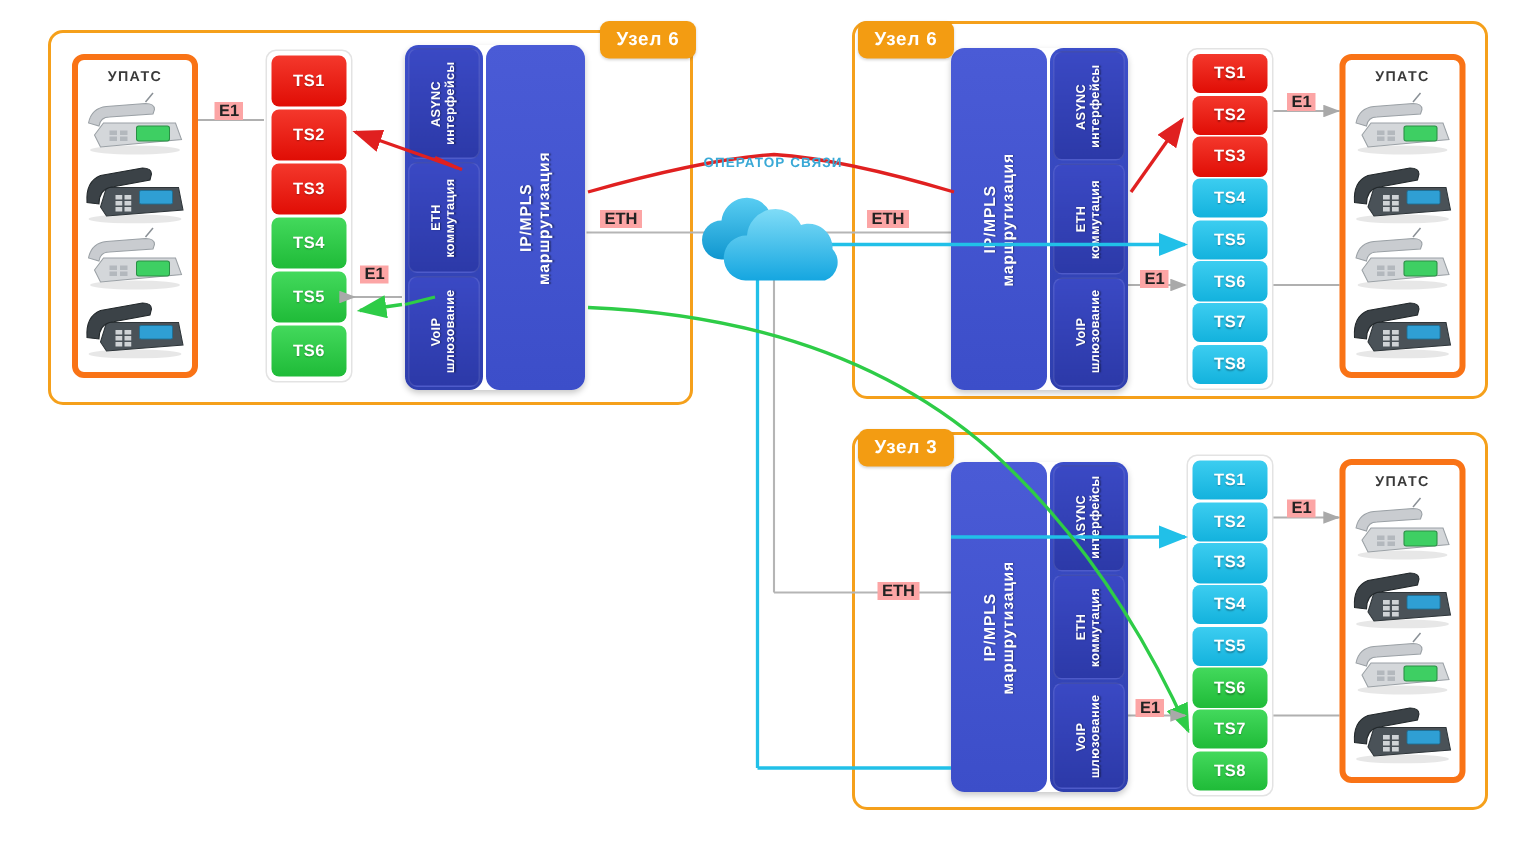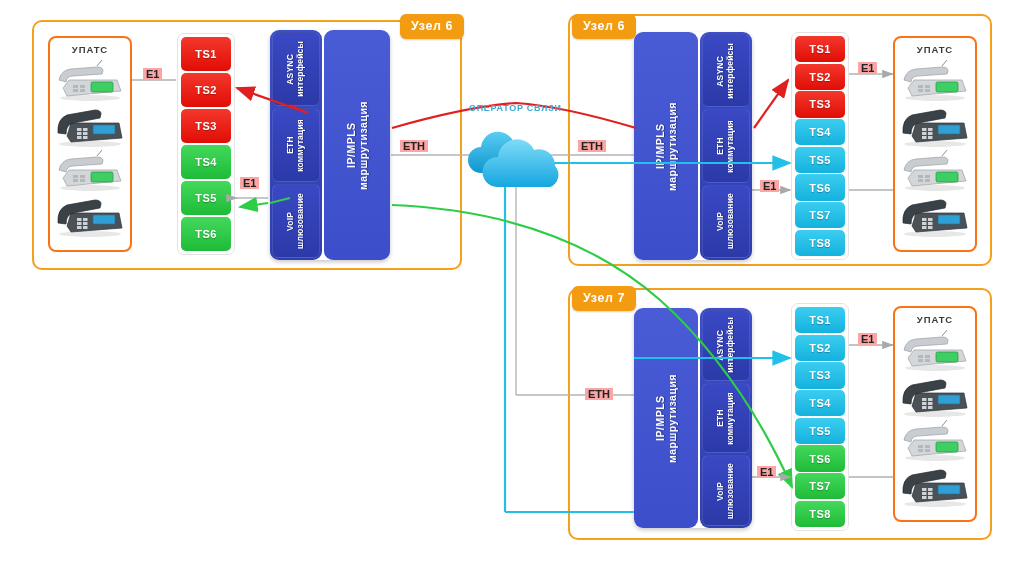--- a/index.html
+++ b/index.html
@@ -8,21 +8,21 @@
 
   #stage{position:absolute;left:0;top:0;width:1024px;height:572px;background:#fff;}
 
   
   .node-frame{position:absolute;border:2px solid #f5a01b;border-radius:10px;background:#fff;box-sizing:border-box;}
   .node-badge{position:absolute;background:#f39c12;color:#fff;font-weight:bold;font-size:12.5px;
               border-radius:6px;padding:5px 11px 6px 11px;letter-spacing:.6px;white-space:nowrap;z-index:40;
               box-shadow:0 1px 2px rgba(0,0,0,.18);}
 
   
-  .pbx{position:absolute;border:2px solid #f97316;border-radius:8px;background:#fff;box-sizing:border-box;z-index:20;}
+  .pbx{position:absolute;border:4px solid #f97316;border-radius:8px;background:#fff;box-sizing:border-box;z-index:20;}
   .pbx-title{text-align:center;font-size:9.5px;font-weight:bold;color:#3a3a3a;letter-spacing:.9px;margin-top:6px;}
   .phones{display:flex;flex-direction:column;align-items:center;gap:1px;margin-top:3px;}
 
   
   .ts-stack{position:absolute;border:1px solid #e3e3e3;border-radius:7px;background:#fff;
             padding:3px;box-sizing:border-box;display:flex;flex-direction:column;gap:1.5px;z-index:25;}
   .ts{border-radius:5px;color:#fff;font-weight:bold;font-size:11px;letter-spacing:.4px;
       display:flex;align-items:center;justify-content:center;flex:1;
       text-shadow:0 1px 1px rgba(0,0,0,.28);}
 
@@ -275,21 +275,21 @@
             <rect x="30" y="29" width="4.5" height="3"></rect>
         <rect x="24" y="33" width="4.5" height="3"></rect>
             <rect x="30" y="33" width="4.5" height="3"></rect>
           </g>
         <path d="M5 30 Q4 16 14 12 L42 7 Q48 7 48 11 L47 15 L20 20 Q13 22 13 31 Z" fill="#3b4247" stroke="#22282b" stroke-width=".7"></path>
       </svg>
     </div>
   </div>
 
   <div class="node-frame" style="left:568px;top:288px;width:424px;height:252px;"></div>
-  <div class="node-badge" style="left:572px;top:286px;">Узел 7</div>
+  <div class="node-badge" style="left:572px;top:286px;">Узел 3</div>
 
   <div class="equip" style="left:634px;top:308px;width:118px;height:220px;">
     <div class="mpls" style="flex:1;margin-right:2px;">
       <div class="vert big">
         <span>IP/MPLS</span><br><span>маршрутизация</span>
       </div>
     </div>
     <div class="submods" style="width:48px;">
       <div class="submod">
         <div class="vert sm">

